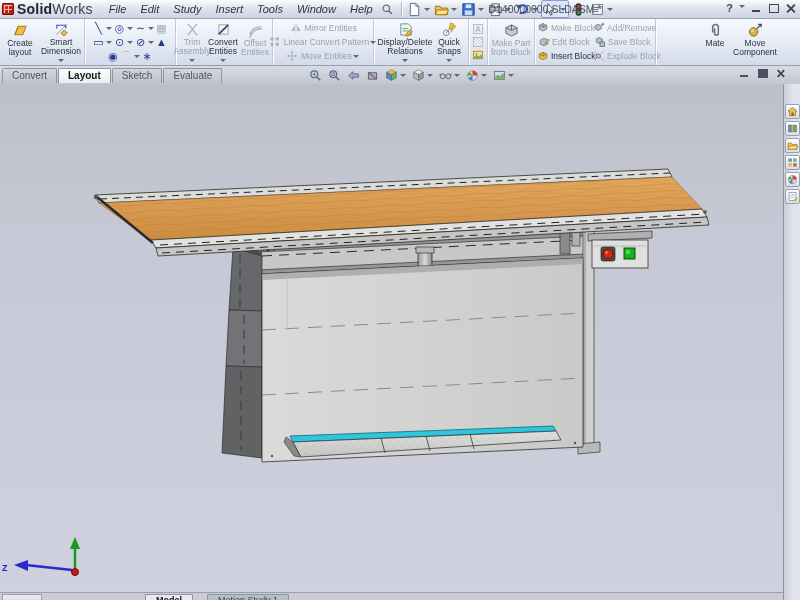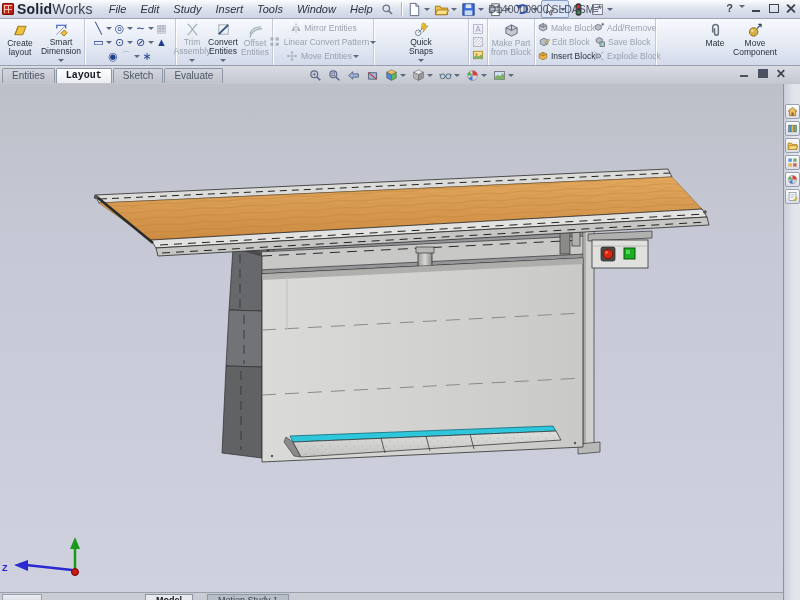--- a/index.html
+++ b/index.html
@@ -54,21 +54,21 @@
   .sg.dis{color:#a7adbb !important;}
   .stack{display:flex;flex-direction:column;justify-content:center;}
   .rowbtn{display:flex;align-items:center;height:14px;font-size:8.5px;color:#27303f;white-space:nowrap;}
   .rowbtn .bl{margin-left:2px;}
   
   .tabrow{position:absolute;left:0;top:66px;width:800px;height:18px;
     background:linear-gradient(#d9dce3,#c2c6cf);border-bottom:1px solid #9aa0ad;}
   .dtabs{position:absolute;left:2px;top:2px;display:flex;gap:1px;}
   .dtab{font-size:10px;color:#4e5565;padding:1px 9px 2px;border:1px solid #8e96a6;border-bottom:none;
     background:linear-gradient(#d3d6dd,#bfc3cc);border-radius:2px 2px 0 0;}
-  .dtab.active{background:linear-gradient(#ffffff,#e9ecf1);color:#14181f;font-weight:bold;font-family:Liberation Mono, monospace;}
+  .dtab.active{background:linear-gradient(#ffffff,#e9ecf1);color:#14181f;font-weight:bold;}
   .viewbar{position:absolute;left:306px;top:1px;display:flex;align-items:center;gap:1px;}
   .vbtn{display:flex;align-items:center;padding:0 1px;height:16px;border-radius:2px;}
   .mdictl{position:absolute;right:14px;top:3px;display:flex;gap:7px;align-items:center;}
   .mdictl .wbox:after{background:#4a5160;border-color:#4a5160;}
   
   .viewport{position:absolute;left:0;top:84px;width:783px;height:508px;
     background:linear-gradient(#bdc0c8,#c6c9d5 30%,#cfd2de 100%);}
   .viewport svg{display:block;}
   
   .taskpane{position:absolute;right:0;top:84px;width:17px;height:516px;
@@ -302,20 +302,31 @@
           <svg width="12" height="12" viewBox="0 0 16 16">
             <path d="M8 2v12M2 8h12" stroke="#a8aeba" stroke-width="1.2"></path>
             <path d="M8 1L6 4h4zM8 15l-2-3h4zM1 8l3-2v4zM15 8l-3-2v4z" fill="#a8aeba"></path>
           </svg>
         </span>
       <span class="bl dis">Move Entities</span>
       <span class="caret"></span>
     </div>
   </div>
   <div class="grp" style="width:92px">
+    <div class="bigbtn" style="width:56px">
+      <span class="ic">
+          <svg width="15" height="15" viewBox="0 0 16 16">
+            <path d="M3 2h8l3 3v9H3z" fill="#eef4ee" stroke="#789"></path>
+            <path d="M5 7h6M5 9.5h6" stroke="#4a8"></path>
+            <path d="M8.5 13l4.5-4.5 2 2-4.5 4.5h-2z" fill="#f0c040" stroke="#967817"></path>
+          </svg>
+        </span>
+      <span class="bl">Display/Delete Relations</span>
+      <span class="caret"></span>
+    </div>
     <div class="bigbtn" style="width:32px">
       <span class="ic">
           <svg width="15" height="15" viewBox="0 0 16 16">
             <circle cx="4.5" cy="11.5" r="3" fill="none" stroke="#789"></circle>
             <path d="M4.5 11.5L12 4" stroke="#789"></path>
             <path d="M9 1l3.5 1-1 2.5 3.5-.5-5.5 7 1-4.5-3 1z" fill="#e8c030" stroke="#977718" stroke-width=".5"></path>
           </svg>
         </span>
       <span class="bl">Quick Snaps</span>
       <span class="caret"></span>
@@ -434,21 +445,21 @@
     </div>
   </div>
 
   <div style="flex:1;display:flex;justify-content:flex-end;overflow:hidden">
     
   </div>
 </div>
 
 <div class="tabrow">
   <div class="dtabs">
-    <span class="dtab">Entities</span>
+    <span class="dtab">Convert</span>
     <span class="dtab active">Layout</span>
     <span class="dtab">Sketch</span>
     <span class="dtab">Evaluate</span>
   </div>
   <div class="viewbar">
     <span class="vbtn">
         <span class="ic">
           <svg width="13" height="13" viewBox="0 0 16 16">
             <circle cx="6.5" cy="6.5" r="4.2" fill="none" stroke="#5a6a8a" stroke-width="1.5"></circle>
             <path d="M9.8 9.8l4 4" stroke="#5a6a8a" stroke-width="2"></path>

